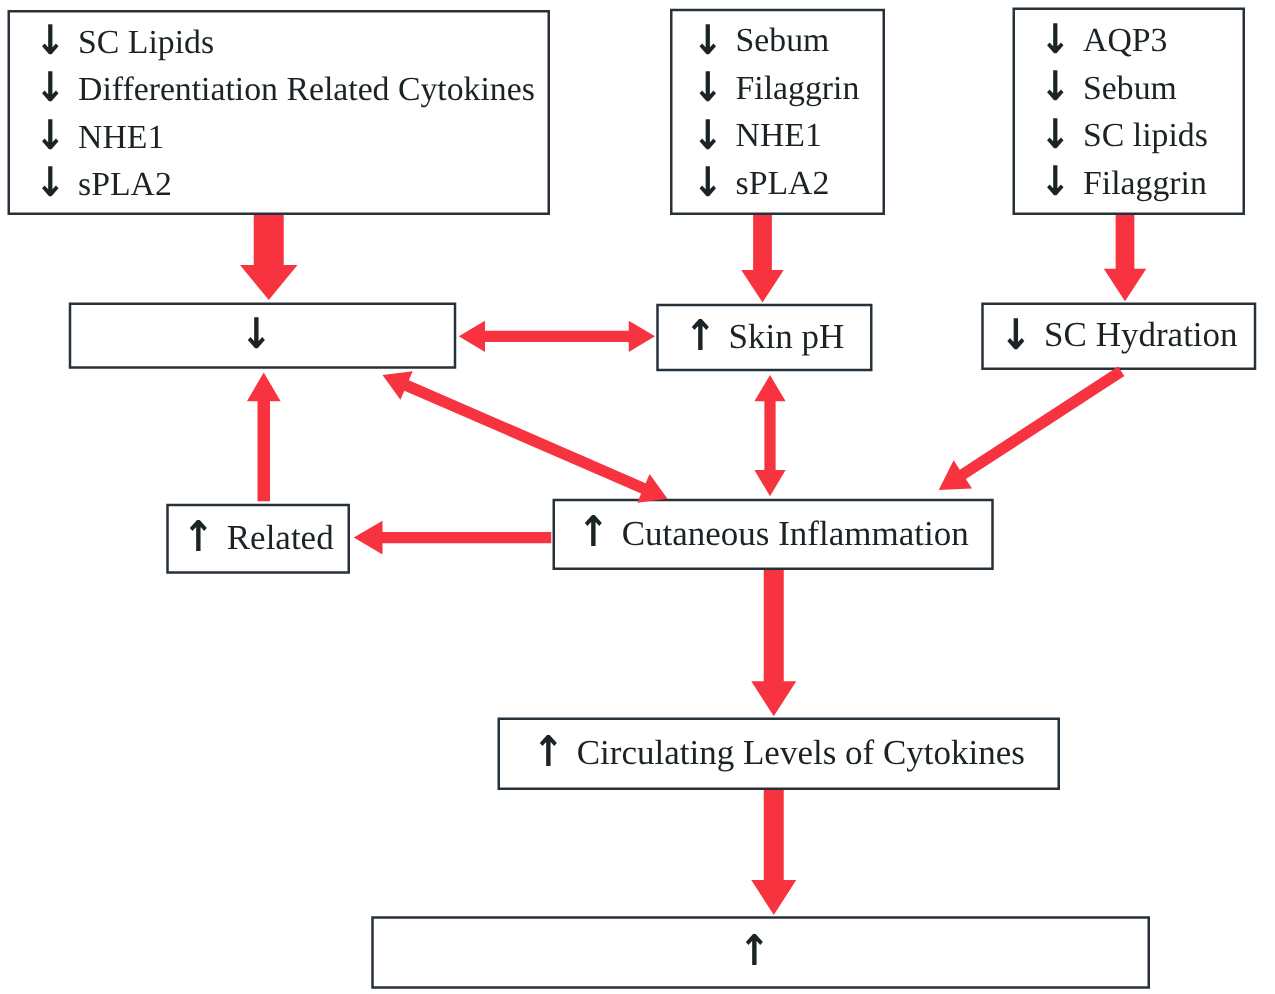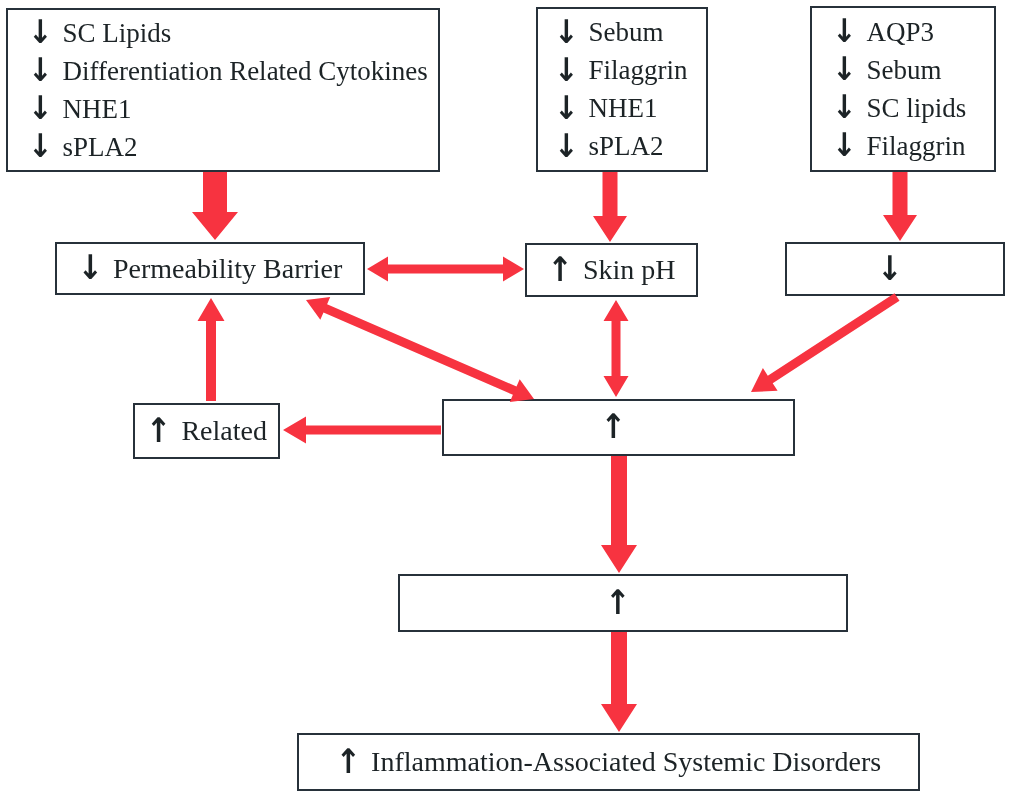--- a/index.html
+++ b/index.html
@@ -130,43 +130,44 @@
       <span class="nlabel">SC lipids</span>
     </div>
     <div class="frow">
       <span class="garrow">↓</span>
       <span class="nlabel">Filaggrin</span>
     </div>
   </div>
 
   <div class="node" style="left:55px;top:242px;width:310px;height:53px;">
     <span class="garrow">↓</span>
-    <span class="nlabel">Permeability Barrier</span>
   </div>
 
   <div class="node" style="left:525px;top:243px;width:173px;height:54px;">
     <span class="garrow">↑</span>
     <span class="nlabel">Skin pH</span>
   </div>
 
   <div class="node" style="left:785px;top:242px;width:220px;height:54px;">
     <span class="garrow">↓</span>
+    <span class="nlabel">SC Hydration</span>
   </div>
 
   <div class="node" style="left:133px;top:403px;width:147px;height:56px;">
     <span class="garrow">↑</span>
     <span class="nlabel">Related</span>
   </div>
 
   <div class="node" style="left:442px;top:399px;width:353px;height:57px;">
     <span class="garrow">↑</span>
+    <span class="nlabel">Cutaneous Inflammation</span>
   </div>
 
   <div class="node" style="left:398px;top:574px;width:450px;height:58px;">
     <span class="garrow">↑</span>
+    <span class="nlabel">Circulating Levels of Cytokines</span>
   </div>
 
   <div class="node" style="left:297px;top:733px;width:623px;height:58px;">
     <span class="garrow">↑</span>
-    <span class="nlabel">Inflammation-Associated Systemic Disorders</span>
   </div>
 
 </div>
 
 </body></html>

